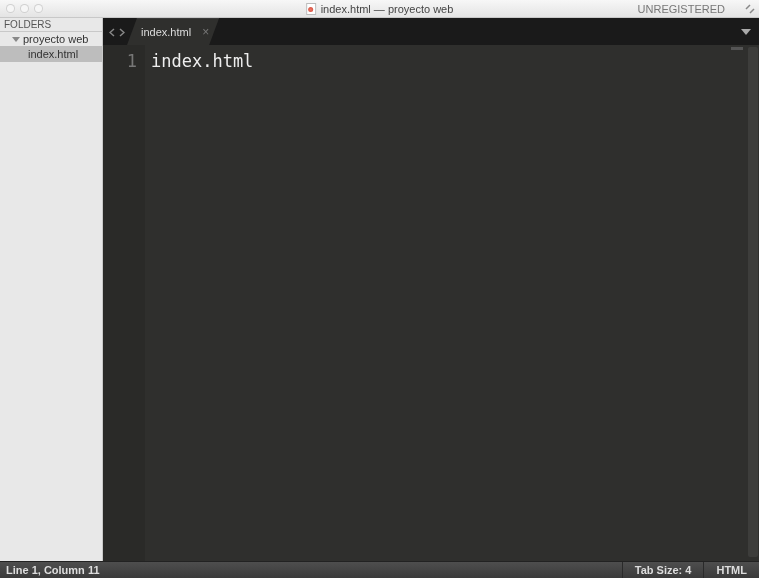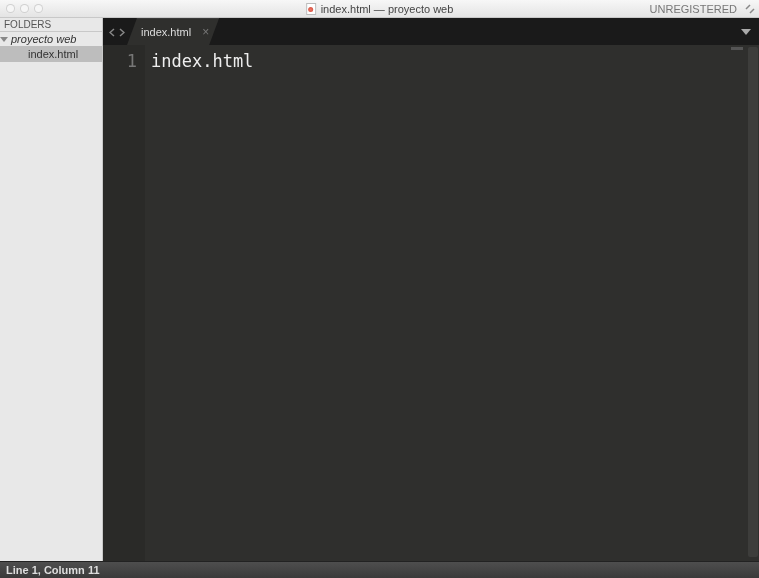--- a/index.html
+++ b/index.html
@@ -52,21 +52,21 @@
       content: ""; position: absolute;
       bottom: 2px; left: 1px; width: 5px; height: 5px;
       border-radius: 50%;
       background: radial-gradient(#e76, #c43);
     }
     .title-right {
       margin-left: auto;
       padding-right: 4px;
       display: flex;
       align-items: center;
-      gap: 8px;
+      gap: 20px;
       color: #777;
       justify-content: flex-end;
     }
     .expand-icon svg { width: 10px; height: 10px; display:block; }
 
     
     .main {
       flex: 1;
       display: flex;
       min-height: 0;
@@ -85,24 +85,23 @@
     .sidebar-header {
       padding: 1px 4px;
       font-size: 10px;
       color: #555;
       border-bottom: 1px solid #c8c8c8;
       background: #e8e8e8;
     }
     .folder-row {
       display: flex;
       align-items: center;
-      padding: 1px 0;
+      padding: 1px 12px;
       gap: 3px;
       cursor: default;
-      font-style: italic;
     }
     .folder-row .tri {
       width: 0; height: 0;
       border-left: 4px solid transparent;
       border-right: 4px solid transparent;
       border-top: 5px solid #888;
     }
     .file-row {
       padding: 2px 4px 2px 28px;
       background: #bdbdbd;
@@ -299,13 +298,17 @@
       <div class="scrollbar-track">
         <div class="scrollbar-thumb"></div>
       </div>
       <div class="minimap-corner"></div>
     </div>
   </div>
 </div>
 
 <div class="statusbar">
   <div class="status-left">Line 1, Column 11</div>
+  <div class="status-right">
+    <div class="status-cell">Tab Size: 4</div>
+    <div class="status-cell">HTML</div>
+  </div>
 </div>
 
 </body></html>

